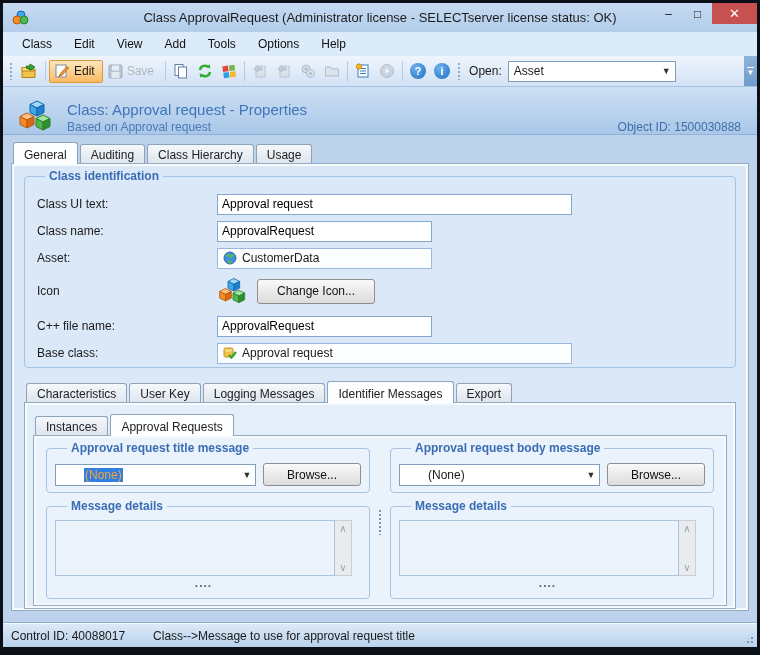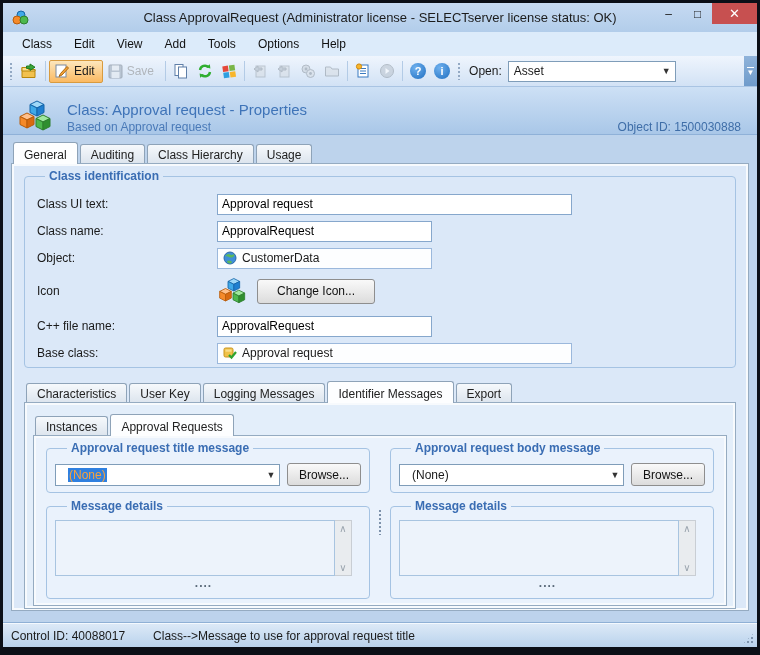--- a/index.html
+++ b/index.html
@@ -94,24 +94,24 @@
   .page3{ height:171px; padding:8px 6px 6px 6px; display:flex; }
 
   .msg-panel{ flex:1 1 0; display:flex; flex-direction:column; padding:4px 6px 0 6px; }
   .splitter{ flex:0 0 8px; display:flex; align-items:center; justify-content:center; }
   .vdots{ width:4px; height:26px; background-image:radial-gradient(#7d92ab 1px, transparent 1.2px);
           background-size:4px 4px; }
 
   .gb-combo{ height:46px; padding:14px 8px 6px 8px; display:flex; align-items:center; gap:7px; }
   .combo{ flex:1 1 auto; height:22px; background:#fff; border:1px solid #7f9db9; display:flex;
           align-items:center; }
-  .combo .val{ margin-left:12px; flex:1 1 auto; }
+  .combo .val{ margin-left:28px; flex:1 1 auto; }
   .combo .val.selected span{ background:#2f80e0; color:#f7a23c; padding:0 1px; }
   .combo .arrow{ flex:0 0 16px; text-align:center; font-size:9px; color:#333; }
-  .browse-btn{ width:74px; height:23px; flex:0 0 auto;text-align:center; }
+  .browse-btn{ width:98px; height:23px; flex:0 0 auto;text-align:center; }
 
   .gb-details{ margin-top:13px; height:97px; padding:13px 17px 2px 8px; display:flex; flex-direction:column; }
   .ta-wrap{ display:flex; height:56px; }
   .msg-textarea{ flex:1 1 auto; border:1px solid #a8c4e0; background:#edf3fb; resize:none;
                  font-family:"Liberation Sans",sans-serif; }
   .scrollcol{ flex:0 0 17px; background:#e9ecef; border:1px solid #c9ced4; border-left:none;
               display:flex; flex-direction:column; justify-content:space-between; align-items:center;
               color:#9aa4ae; font-size:10px; padding:2px 0; }
   .dots-grip{ text-align:center; color:#5a6a7a; font-weight:bold; letter-spacing:1px; line-height:14px; }
 
@@ -327,21 +327,21 @@
           <span class="flabel">Class UI text:</span>
           <input class="tinput w-wide" value="Approval request" style="">
         </div>
 
         <div class="frow">
           <span class="flabel">Class name:</span>
           <input class="tinput w-med" value="ApprovalRequest" style="">
         </div>
 
         <div class="frow">
-          <span class="flabel">Object:</span>
+          <span class="flabel">Asset:</span>
           <div class="displaybox w-med">
             <svg width="14" height="14" viewBox="0 0 14 14">
               <circle cx="7" cy="7" r="6" fill="#3f8fd8" stroke="#2a6aa8"></circle>
               <path d="M2 5 q3-3 5-1.5 q2 1 4-0.5 q1 2-1 3 q-2 1-4 0 q-2-1-4-1z" fill="#5cb85c"></path>
               <path d="M4 10 q2-1 4 0 q1.5 1 0.5 2 q-2 1-4-0.5z" fill="#5cb85c"></path>
             </svg>
             <span>CustomerData</span>
           </div>
         </div>
 

